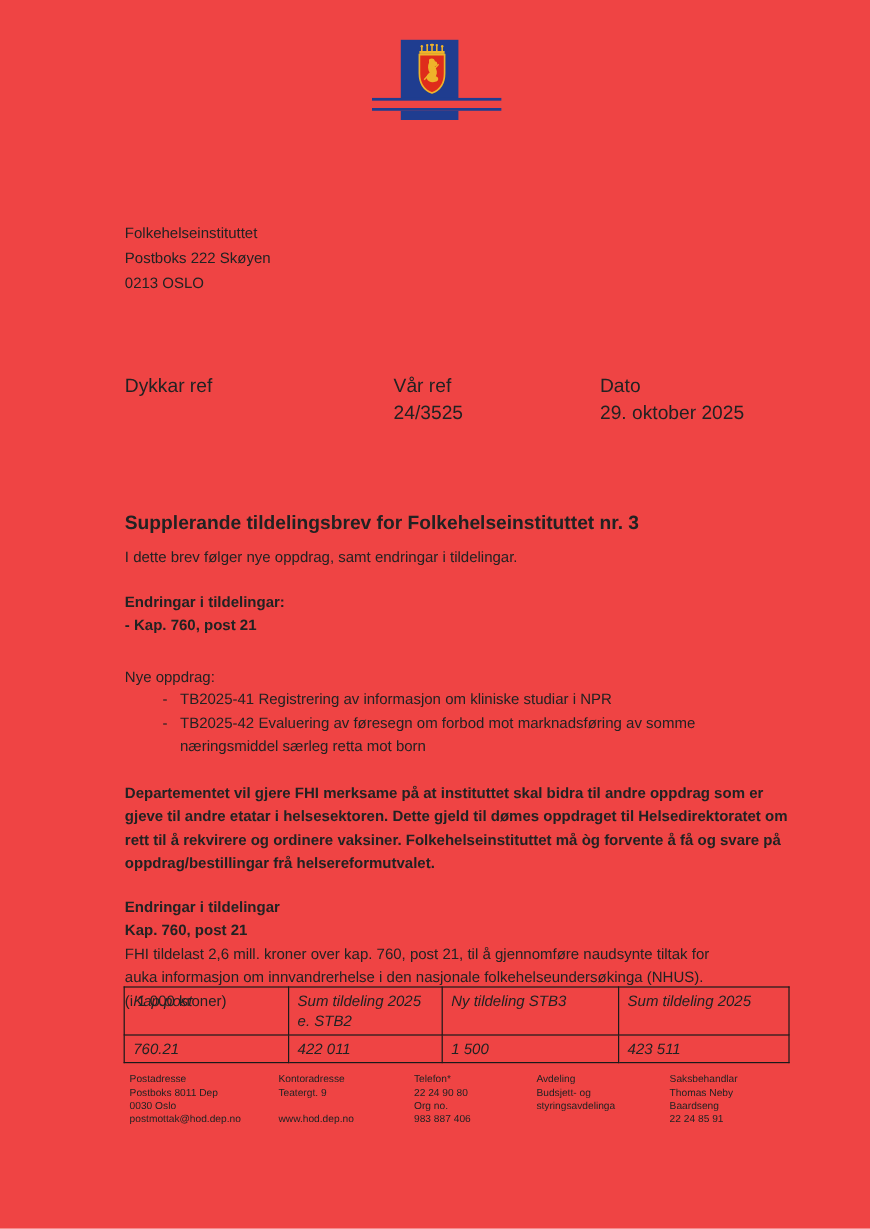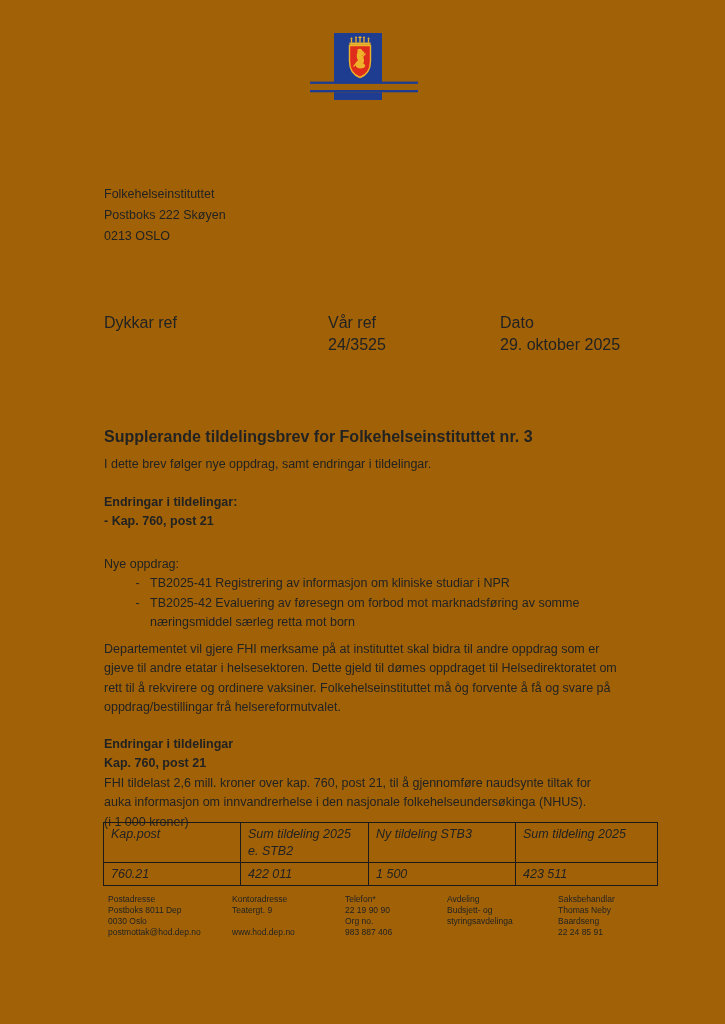--- a/index.html
+++ b/index.html
@@ -2,21 +2,21 @@
 <html><head>
 <meta charset="utf-8">
 <style>
   * { margin: 0; padding: 0; box-sizing: border-box; }
   html, body { background: #ffffff; }
   body { font-family: "Liberation Sans", sans-serif; color: #222; }
   .page {
     position: relative;
     width: 725px;
     height: 1024px;
-    background: #a16207;
+    background: #ef4444;
     overflow: hidden;
   }
 
   
   .logo { position: absolute; left: 308px; top: 33px; width: 110px; height: 68px; }
 
   
   .recipient { position: absolute; left: 104px; top: 184px; font-size: 12.5px; line-height: 21px; }
 
   
@@ -31,21 +31,21 @@
   
   .content { position: absolute; left: 104px; top: 428px; width: 570px; font-size: 12.5px; line-height: 19.5px; }
   .doc-title { font-size: 16px; font-weight: bold; line-height: 18px; }
   .intro { margin-top: 9px; }
   .block-endringar { margin-top: 18px; font-weight: bold; }
   .block-nye { margin-top: 23px; }
   .bullet-list { }
   .bullet-item { display: flex; }
   .bullet-dash { width: 25px; text-align: center; margin-left: 21px; flex: 0 0 auto; }
   .bullet-text { white-space: pre-line; }
-  .paragraph { margin-top: 7px; white-space: pre-line; }
+  .paragraph { margin-top: 19px; white-space: pre-line; font-weight: bold; }
   .block-kap { margin-top: 17px; }
   .bold-line { font-weight: bold; }
   .kap-body { white-space: pre-line; }
 
   
   .alloc-table { position: absolute; left: 103px; top: 822px; border-collapse: collapse; table-layout: fixed; }
   .alloc-table th, .alloc-table td {
     border: 1.5px solid #1a1a1a;
     font-size: 12.5px;
     font-weight: normal;
@@ -192,21 +192,21 @@
       <div class="f-line">postmottak@hod.dep.no</div>
     </div>
     <div class="f-col f-col-1">
       <div class="f-line">Kontoradresse</div>
       <div class="f-line">Teatergt. 9</div>
       <div class="f-line"></div>
       <div class="f-line">www.hod.dep.no</div>
     </div>
     <div class="f-col f-col-2">
       <div class="f-line">Telefon*</div>
-      <div class="f-line">22 19 90 90</div>
+      <div class="f-line">22 24 90 80</div>
       <div class="f-line">Org no.</div>
       <div class="f-line">983 887 406</div>
     </div>
     <div class="f-col f-col-3">
       <div class="f-line">Avdeling</div>
       <div class="f-line">Budsjett- og</div>
       <div class="f-line">styringsavdelinga</div>
       <div class="f-line"></div>
     </div>
     <div class="f-col f-col-4">

